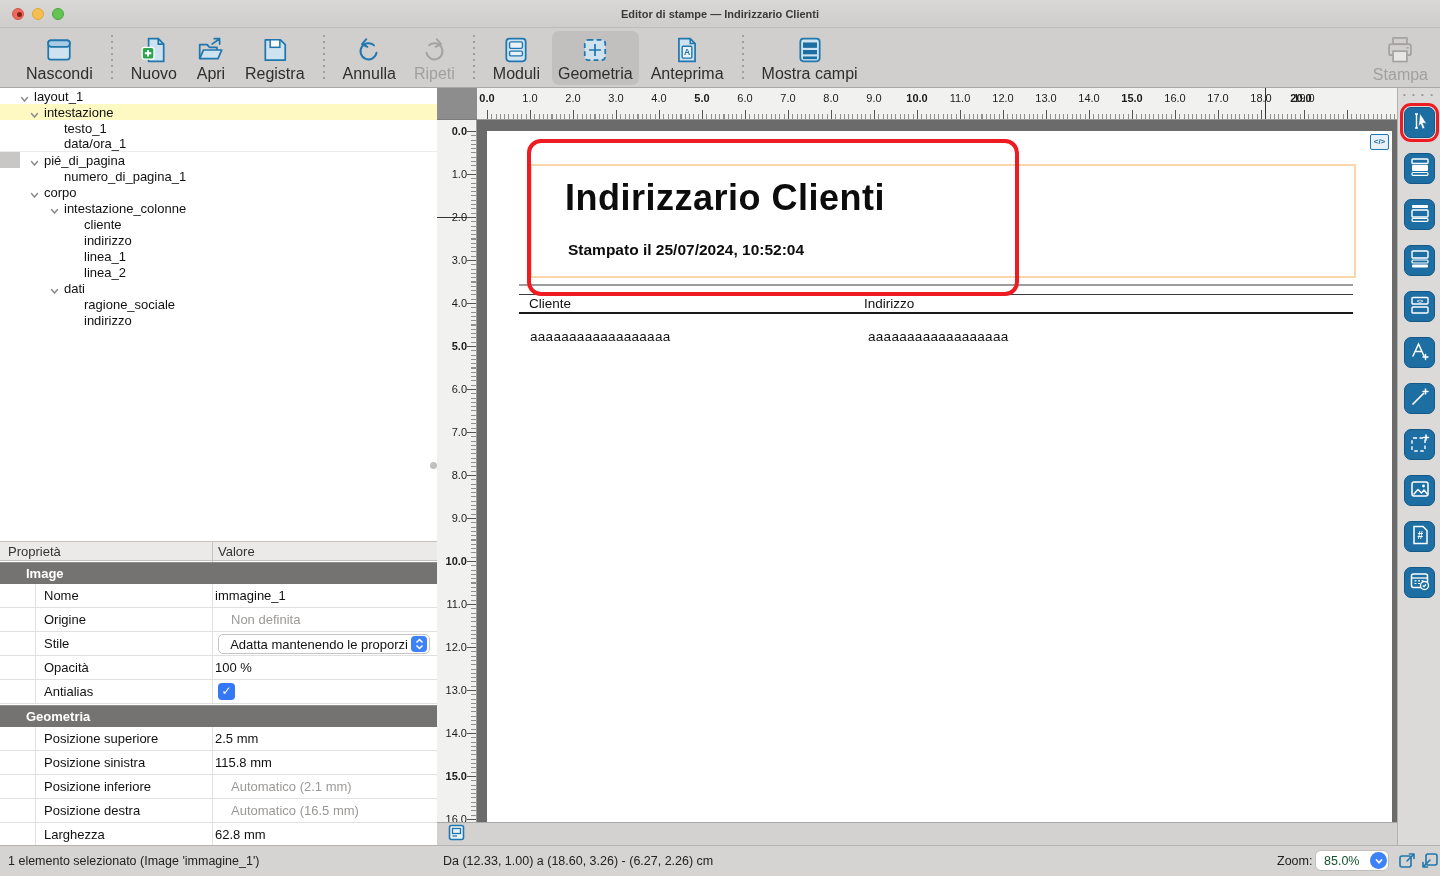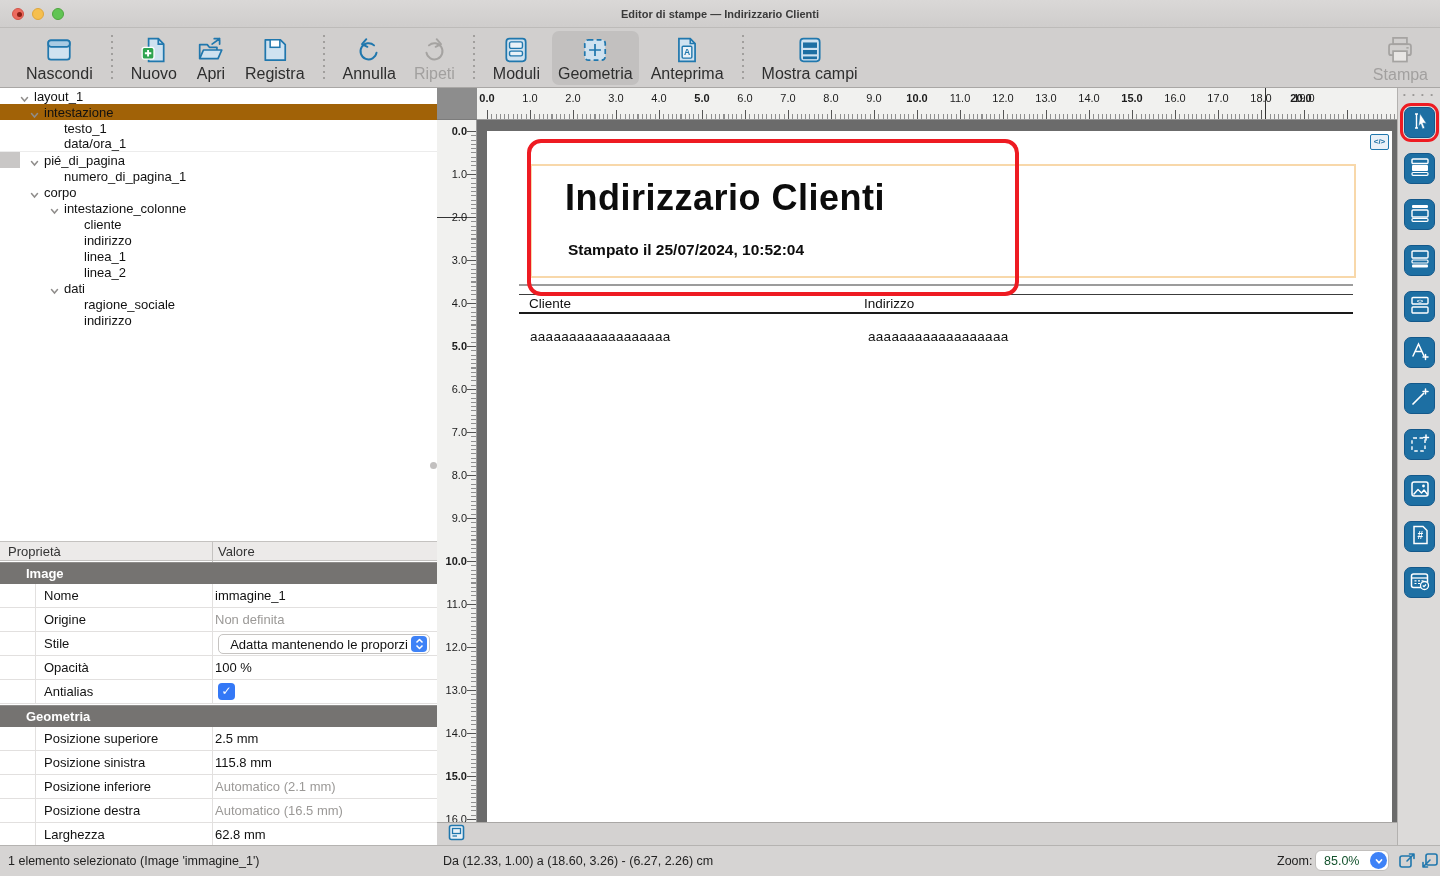--- a/index.html
+++ b/index.html
@@ -32,40 +32,40 @@
   .tb-btn.disabled .tb-label { color:#a2a09f; }
   .tb-spacer { flex:1; }
 
   
   .main { position:absolute; left:0; top:88px; width:1440px; height:757px; background:#ffffff; }
 
   
   .left-panel { position:absolute; left:0; top:0; width:437px; height:757px; background:#fff; border-right:1px solid #a9a7a5; }
   .tree { position:absolute; left:0; top:0; width:437px; height:453px; overflow:hidden; background:#fff; }
   .tree-row { position:relative; height:16px; display:flex; align-items:center; font-size:13px; color:#111; }
-  .tree-row.selected { background:#a16207; }
+  .tree-row.selected { background:#fef9c3; }
   .tree-row.divided { border-bottom:1px solid #ececec; }
   .tree-chevron { width:9px; height:9px; margin-right:5px; flex:none; }
   .tree-gutter { position:absolute; left:0; top:0; width:20px; height:16px; background:#c9c7c6; }
   .splitter-dot { position:absolute; left:430px; top:374px; width:7px; height:7px; border-radius:50%; background:#c2c0bf; }
 
   
   .props { position:absolute; left:0; top:453px; width:437px; height:304px; font-size:13px; background:#fff; }
   .props-header { position:relative; height:20px; background:#eceae9; border-top:1px solid #c4c2c0; border-bottom:1px solid #c4c2c0; }
   .props-header .ph-col1 { position:absolute; left:8px; top:2px; color:#333; }
   .props-header .ph-col2 { position:absolute; left:218px; top:2px; color:#333; }
   .props-header .ph-div { position:absolute; left:212px; top:0; width:1px; height:20px; background:#c4c2c0; }
   .prop-section { height:22px; background:#757371; color:#fff; font-weight:bold; display:flex; align-items:center;
      padding-left:26px; margin:1px 0 0 0; border-top:1px solid #8f8d8b; }
   .prop-row { position:relative; height:24px; border-bottom:1px solid #e2e0df; background:#fff; }
   .prop-row .pr-gutter { position:absolute; left:0; top:0; width:36px; height:24px; border-right:1px solid #e2e0df; }
   .prop-row .pr-label { position:absolute; left:44px; top:4px; color:#111; }
   .prop-row .pr-div { position:absolute; left:212px; top:0; width:1px; height:24px; background:#e2e0df; }
   .prop-row .pr-value { position:absolute; left:215px; top:4px; color:#111; white-space:nowrap; }
-  .prop-row .pr-value.muted { color:#9b9997; }
+  .prop-row .pr-value.muted { color:#9b9997;margin-left:16px; }
   .select-control { position:absolute; left:218px; top:2px; height:20px; width:212px; background:#fff;
      border:1px solid #c6c4c2; border-radius:5px; display:flex; align-items:center; justify-content:flex-end; padding:0 2px 0 6px; }
   .select-control .sel-text { font-size:13px; color:#111; white-space:nowrap; overflow:hidden; }
   .select-updown { width:16px; height:16px; border-radius:4px; background:#3e82f7; margin-left:3px; flex:none;
      display:flex; align-items:center; justify-content:center; }
   .checkbox { position:absolute; left:218px; top:3px; width:17px; height:17px; border-radius:4px; background:#3478f6;
      color:#fff; font-size:12px; text-align:center; line-height:17px; font-weight:bold; }
 
   
   .canvas { position:absolute; left:437px; top:0; width:960px; height:757px; background:#6b6b6b; }

